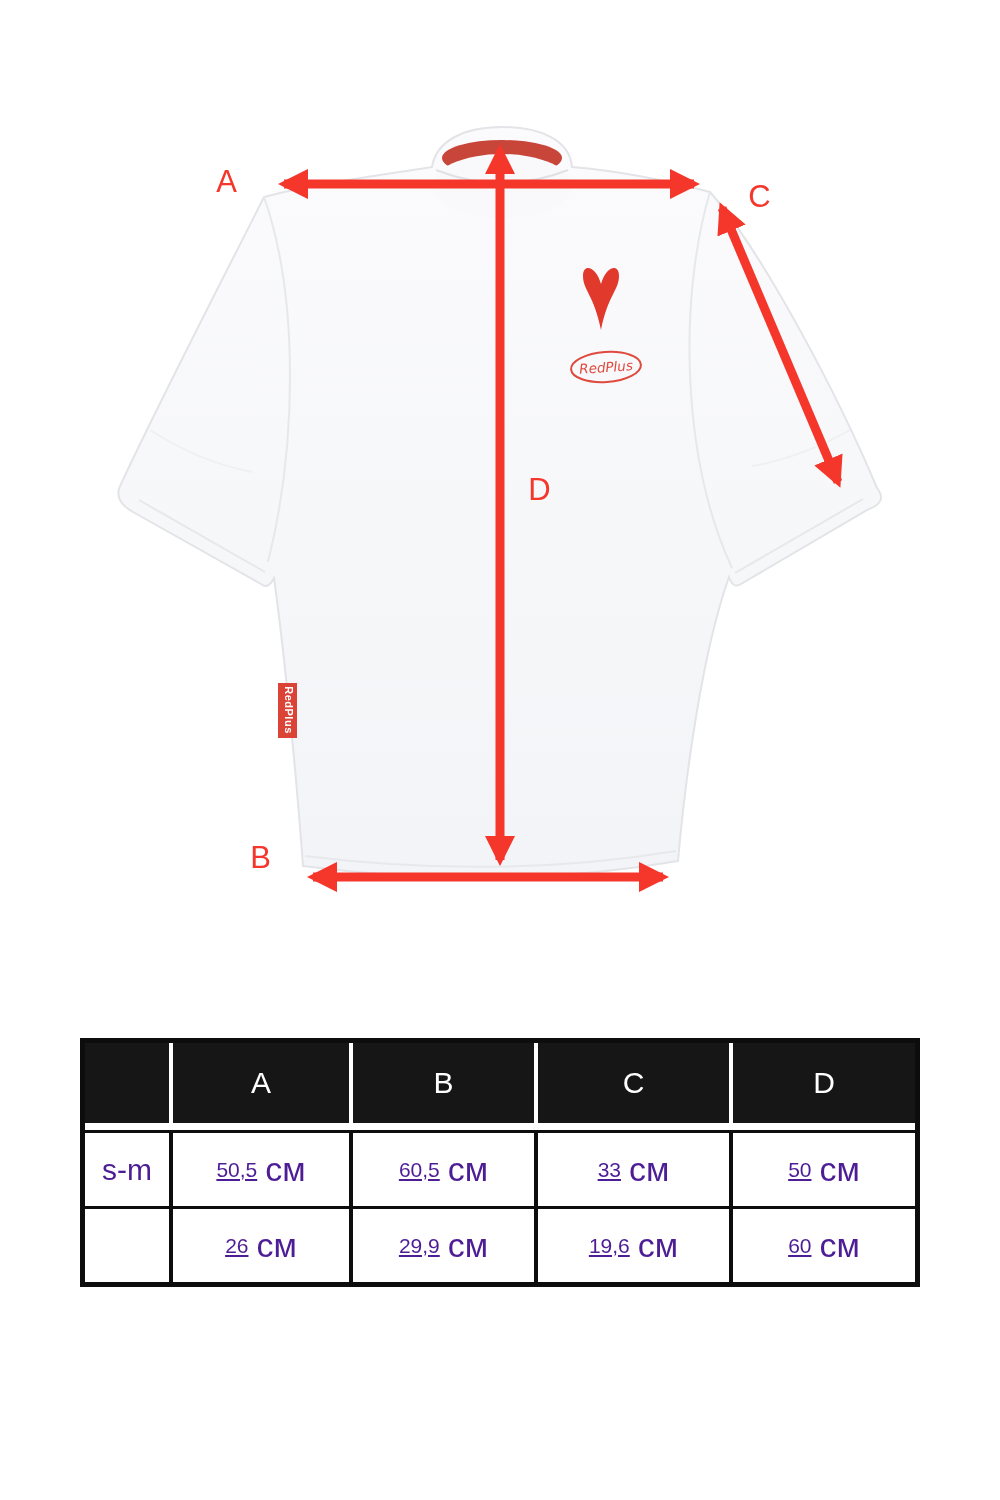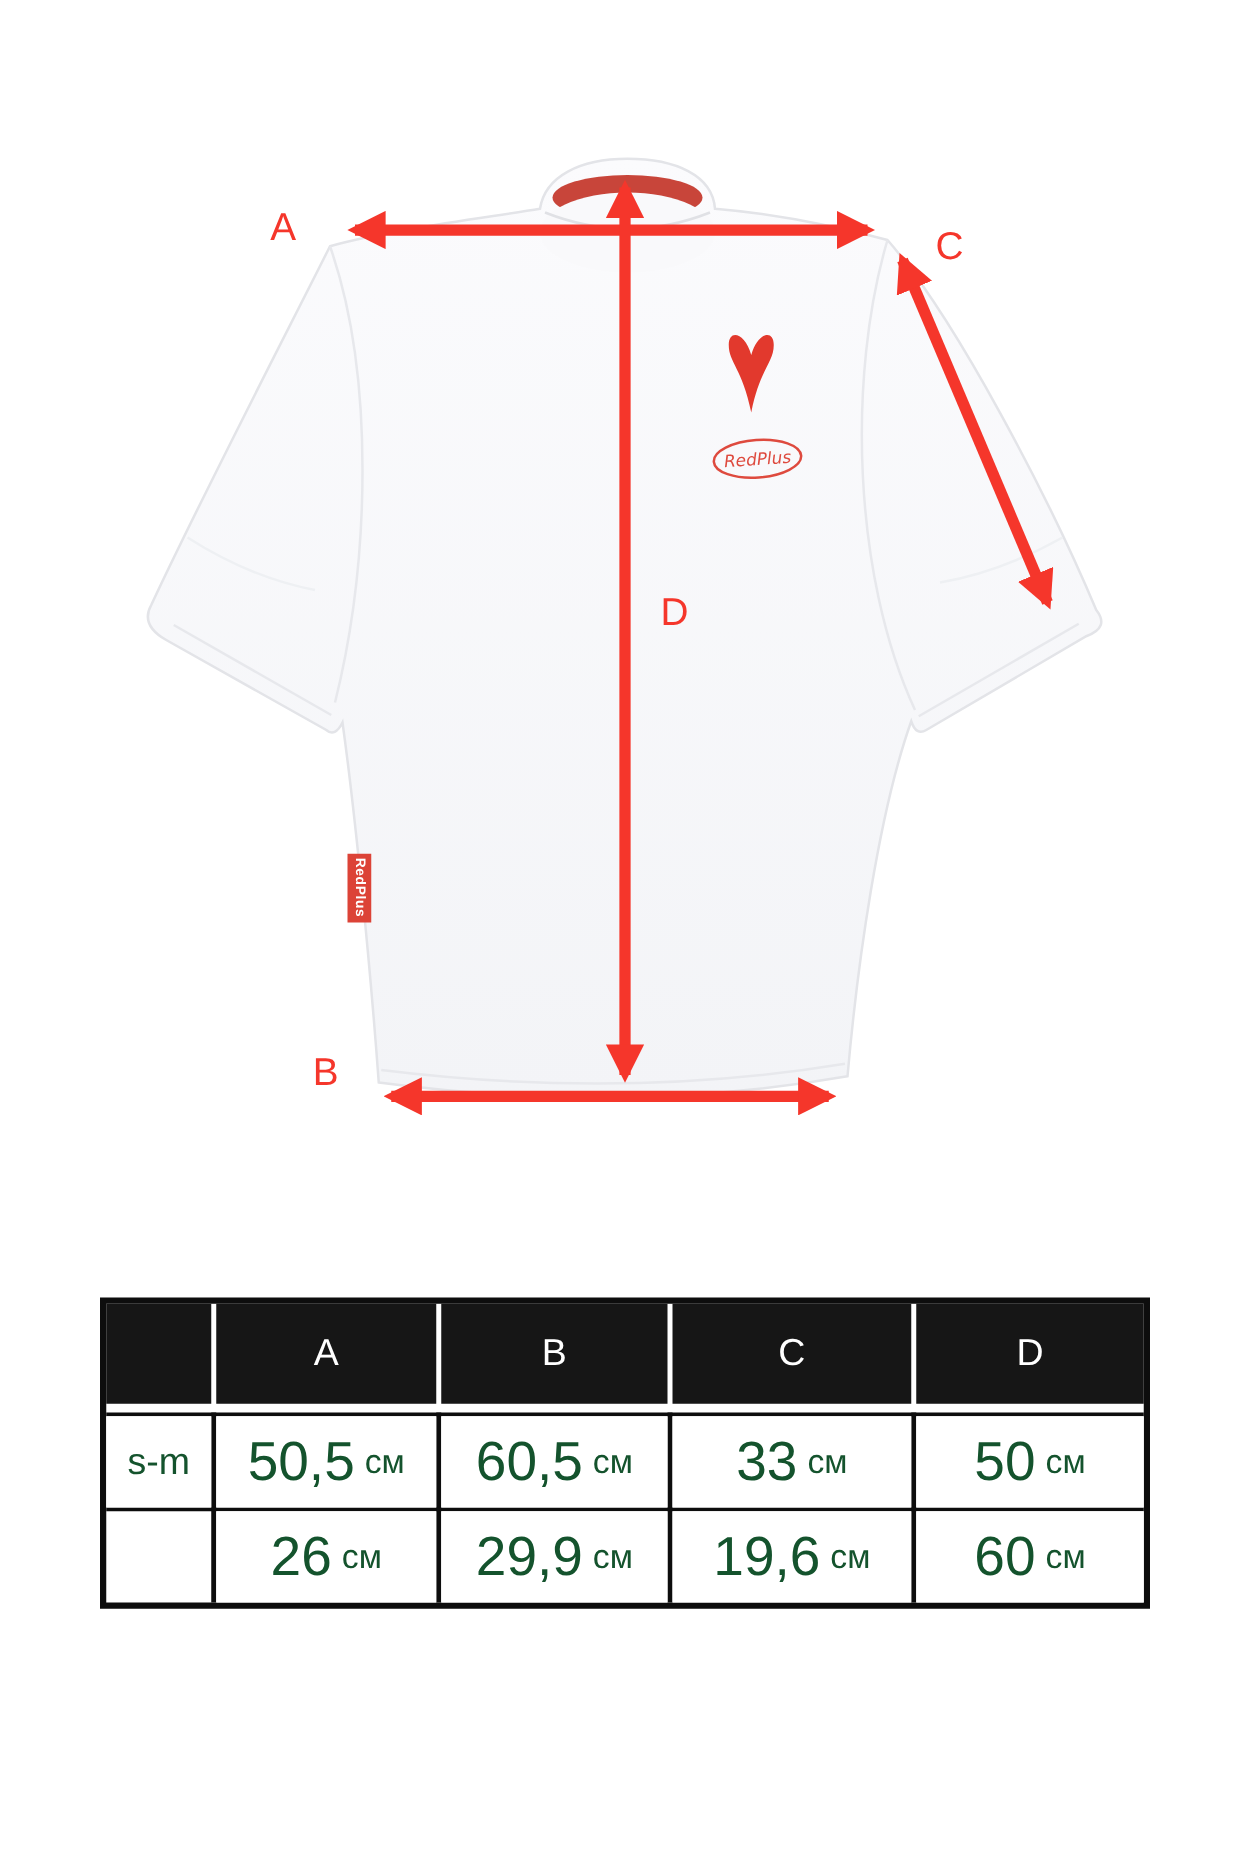--- a/index.html
+++ b/index.html
@@ -23,25 +23,25 @@
     grid-template-rows:80px 7px 3px 73px 3px 73px;
   }
   .hcell{
     background:#161616;color:#ffffff;display:flex;align-items:center;justify-content:center;
     font-size:30px;grid-row:1;
   }
   .hline{background:#0d0d0d;grid-row:3;grid-column:1 / 10;}
   .rline{background:#0d0d0d;grid-row:5;grid-column:1 / 10;}
   .vline{background:#0d0d0d;grid-row:3 / 7;}
   .bcell{
-    background:#ffffff;color:#14532d;display:flex;align-items:baseline;justify-content:center;
+    background:#ffffff;color:#4c1d95;display:flex;align-items:baseline;justify-content:center;
     font-size:33px;flex-direction:row;align-items:center;
   }
-  .bcell .val{font-size:44px;}
-  .bcell .unit{font-size:27px;margin-left:8px;}
+  .bcell .val{font-size:21px;text-decoration:underline;}
+  .bcell .unit{font-size:34px;margin-left:8px;}
   .rowlabel{font-size:30px;}
   .r1{grid-row:4;} .r2{grid-row:6;}
   .c1{grid-column:1;} .c2{grid-column:3;} .c3{grid-column:5;} .c4{grid-column:7;} .c5{grid-column:9;}
   .g1{grid-column:2;} .g2{grid-column:4;} .g3{grid-column:6;} .g4{grid-column:8;}
 </style>
 </head>
 <body>
 
 <div class="canvas">
 

